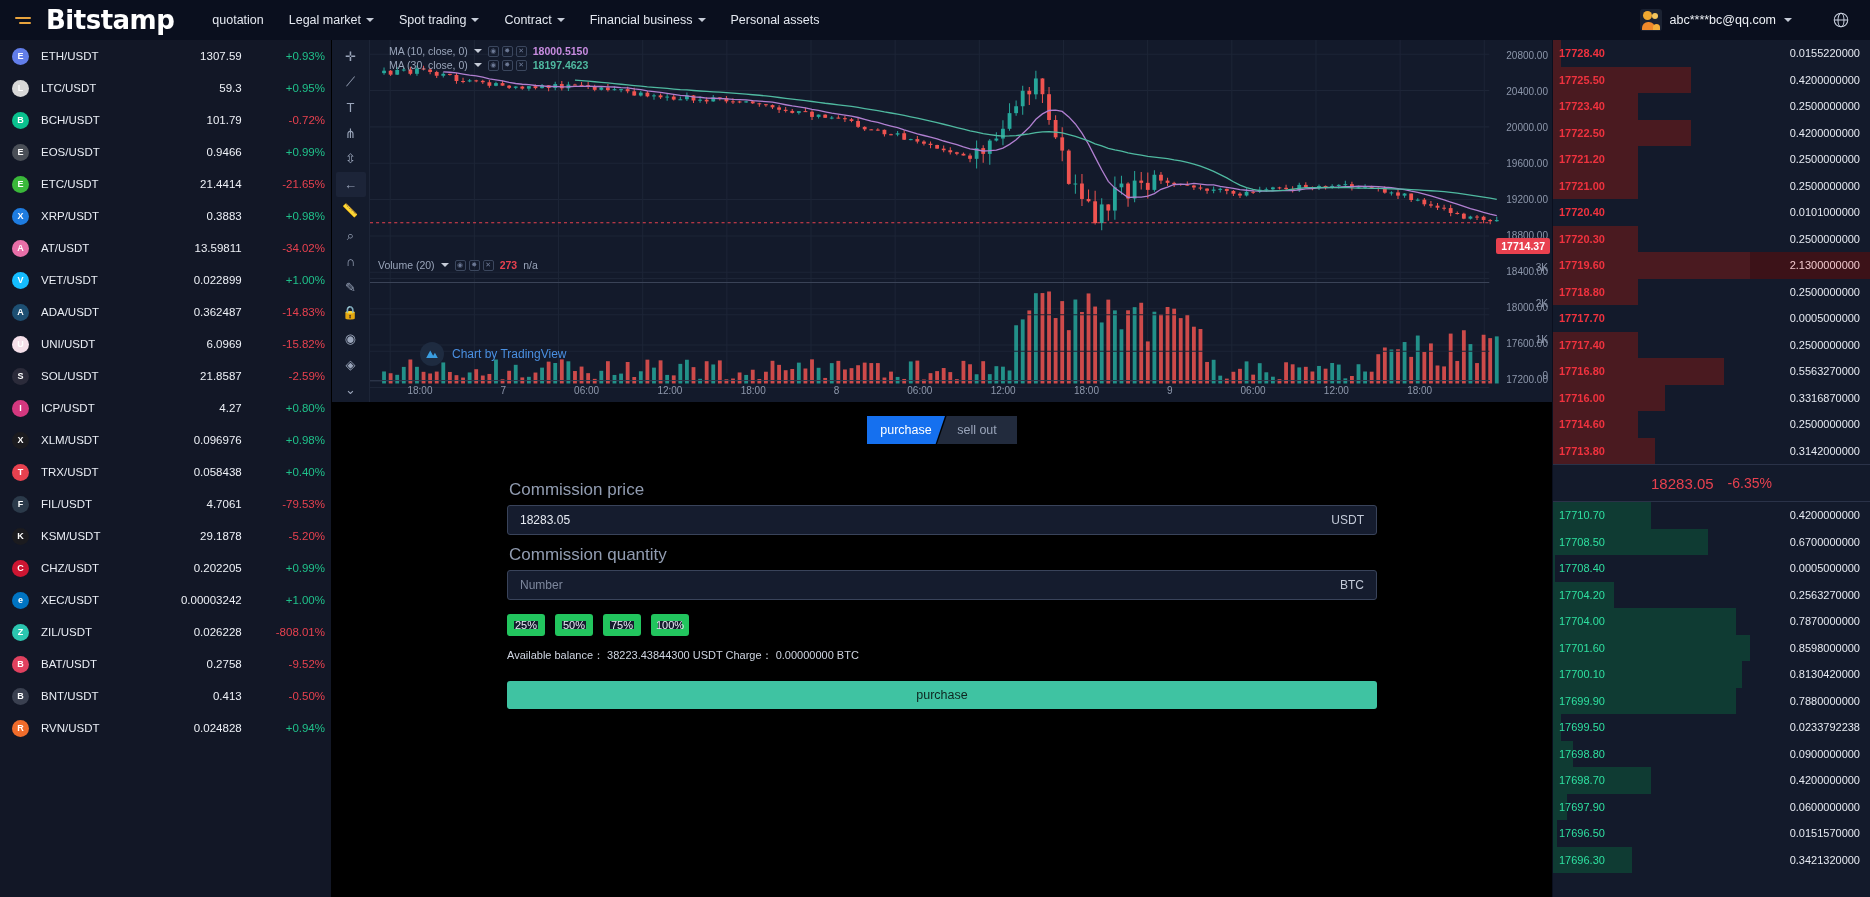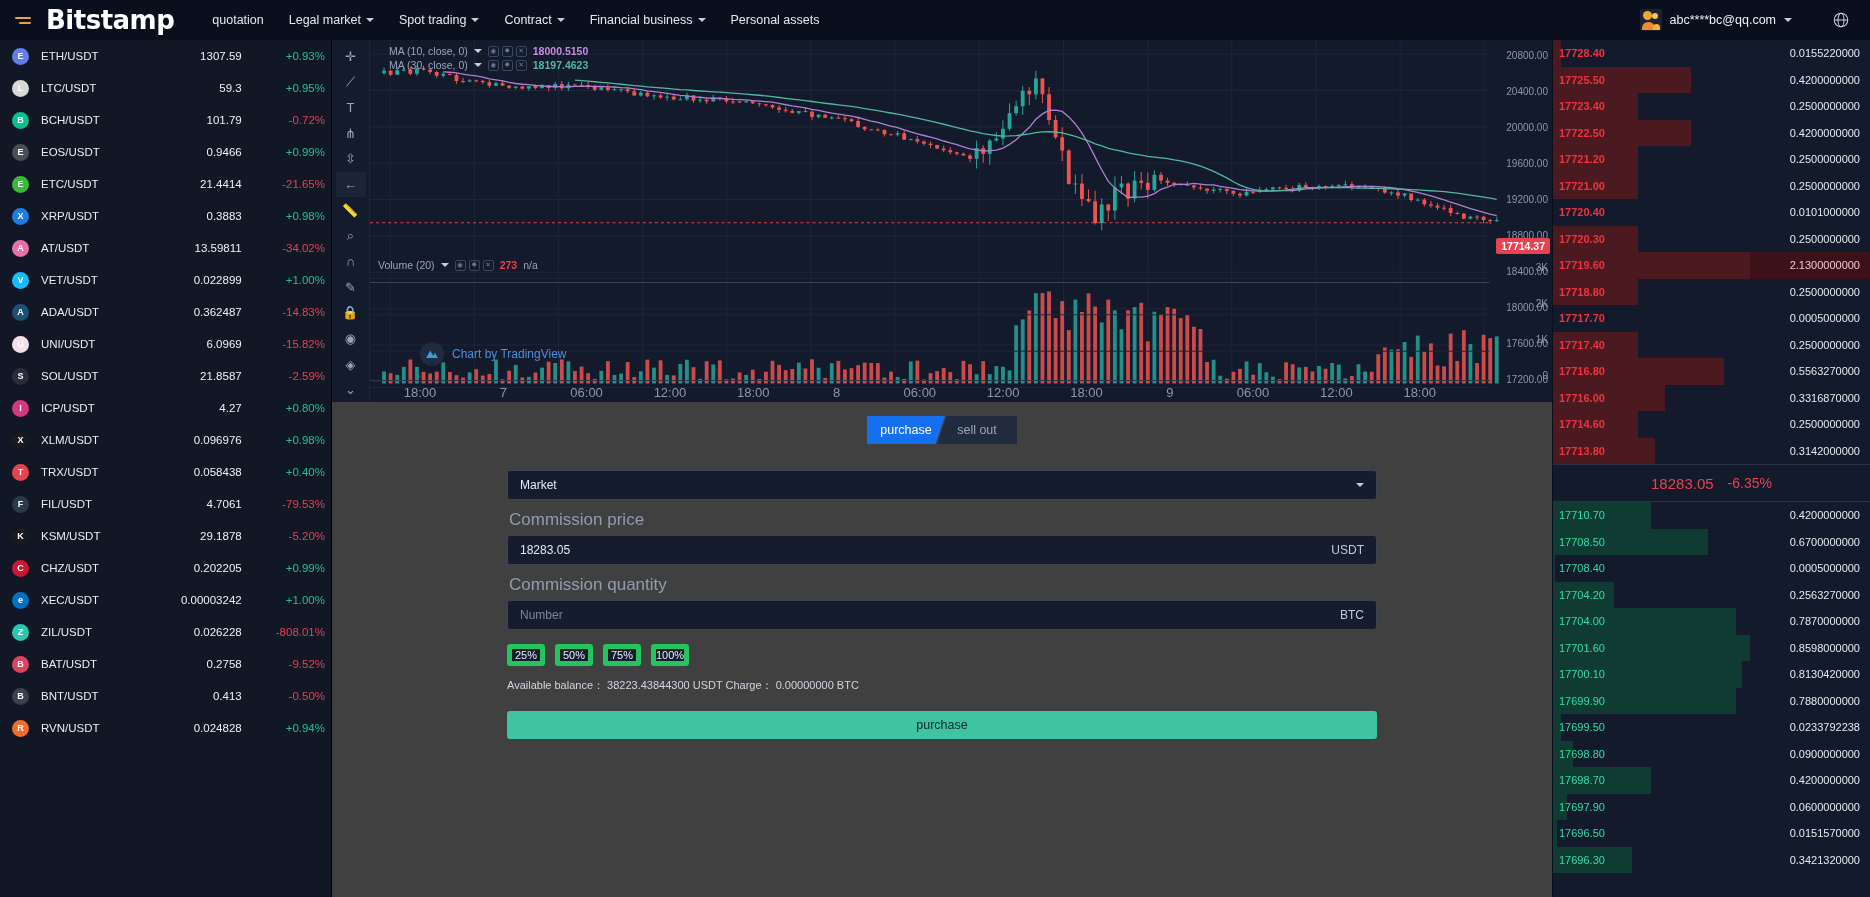--- a/index.html
+++ b/index.html
@@ -85,44 +85,44 @@
   .tv-badge { position:absolute; left:50px; bottom:36px; display:flex; align-items:center; gap:8px; z-index:7; }
   .tv-logo { width:24px;height:24px;border-radius:50%;background:#1e2b40; display:flex;align-items:center;justify-content:center; }
   .tv-text { color:#4a8fe0; font-size:12px; }
   .price-axis { position:absolute; right:0; top:0; width:62px; height:100%; font-size:10px; color:#8d97ab; z-index:5; }
   .price-axis div { position:absolute; right:4px; }
   .cur-price {
     position:absolute; right:2px; background:#e8414f; color:#fff; font-size:10.5px;
     font-weight:bold; padding:2px 5px; border-radius:2px; z-index:8;
   }
   .time-axis { position:absolute; left:0; right:62px; bottom:0; height:22px; border-top:1px solid #2b3448; z-index:5; }
-  .time-axis span { position:absolute; top:4px; font-size:13px; color:#8d97ab; transform:translateX(-50%); }
+  .time-axis span { position:absolute; top:4px; font-size:10px; color:#8d97ab; transform:translateX(-50%); }
 
   
-  .tradepanel { flex:1; background:#404040; padding:14px 0 0 0; display:flex; flex-direction:column; align-items:center; }
+  .tradepanel { flex:1; background:#000000; padding:14px 0 0 0; display:flex; flex-direction:column; align-items:center; }
   .side-toggle { display:flex; height:28px; margin-bottom:26px; }
   .side-btn {
     font-size:12.5px; display:flex; align-items:center; justify-content:center;
     cursor:pointer; color:#9aa5ba; background:#222b3d; width:80px;
   }
   .side-btn.buy { background:#1570ef; color:#fff; width:78px; clip-path:polygon(0 0,100% 0,88% 100%,0 100%); }
   .side-btn.sell { background:#222b3d; width:80px; clip-path:polygon(12% 0,100% 0,100% 100%,0 100%); margin-left:-8px; }
   .form { width:870px; }
   .field-label { font-size:17px; color:#919cb1; margin:10px 0 5px 2px; }
   .select-box, .input-box {
     height:30px; border:1px solid #39435a; border-radius:3px; background:#151c2e;
     display:flex; align-items:center; padding:0 12px; font-size:12px; color:#e7ebf3;
   }
   .select-box { cursor:pointer; justify-content:space-between; }
   .input-box { justify-content:space-between; }
   .input-box .ph { color:#7d879c; }
   .unit { color:#c3cad8; font-size:12px; }
   .pct-row { display:flex; gap:10px; margin-top:14px; }
   .pct {
-    width:38px; height:22px; border:5px solid #22c55e; border-radius:3px;
+    width:38px; height:22px; border:7px solid #22c55e; border-radius:3px;
     display:flex; align-items:center; justify-content:center; font-size:11px;
     color:#e7ebf3; cursor:pointer; background:#151c2e;
   }
   .balance { font-size:11px; color:#cfd5e1; margin-top:12px; }
   .submit {
     margin-top:18px; height:28px; background:#3fc3a2; border-radius:3px;
     display:flex; align-items:center; justify-content:center; color:#0e2620;
     font-size:12.5px; cursor:pointer;
   }
 
@@ -1015,24 +1015,20 @@
         </div>
       </div>
 
       <div class="tradepanel">
         <div class="side-toggle">
           <div class="side-btn buy">purchase</div>
           <div class="side-btn sell">sell out</div>
         </div>
 
         <div class="form">
-          <div class="select-box">
-            <span>Market</span>
-            <span class="caret"></span>
-          </div>
 
           <div class="field-label">Commission price</div>
           <div class="input-box">
             <span>18283.05</span>
             <span class="unit">USDT</span>
           </div>
 
           <div class="field-label">Commission quantity</div>
           <div class="input-box">
             <span class="ph">Number</span>

